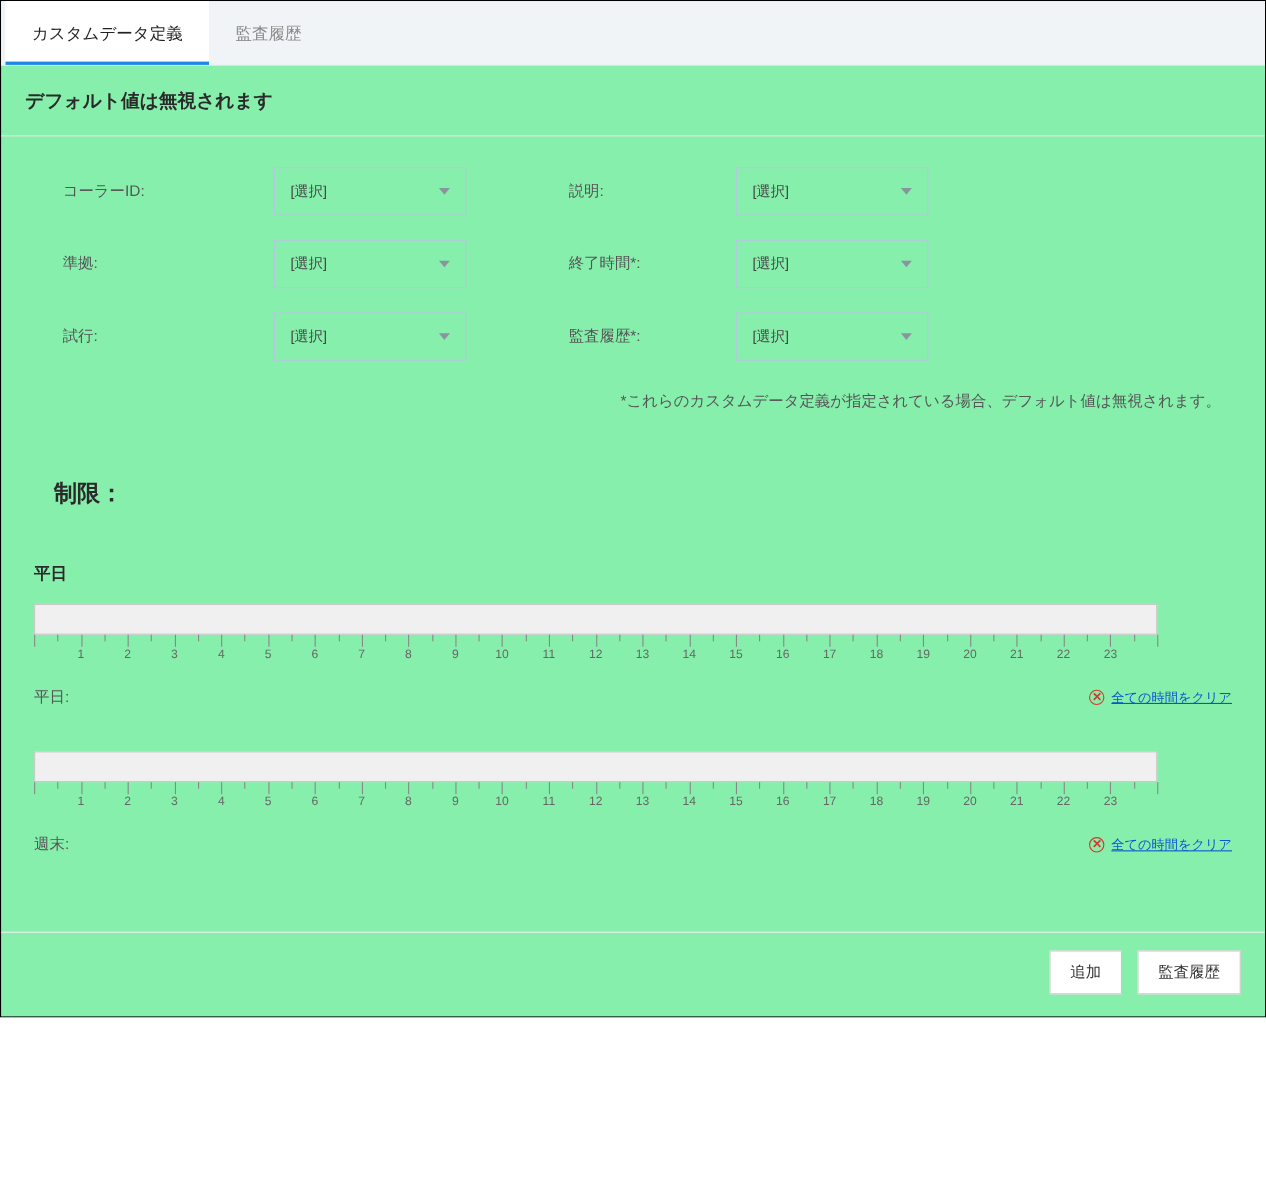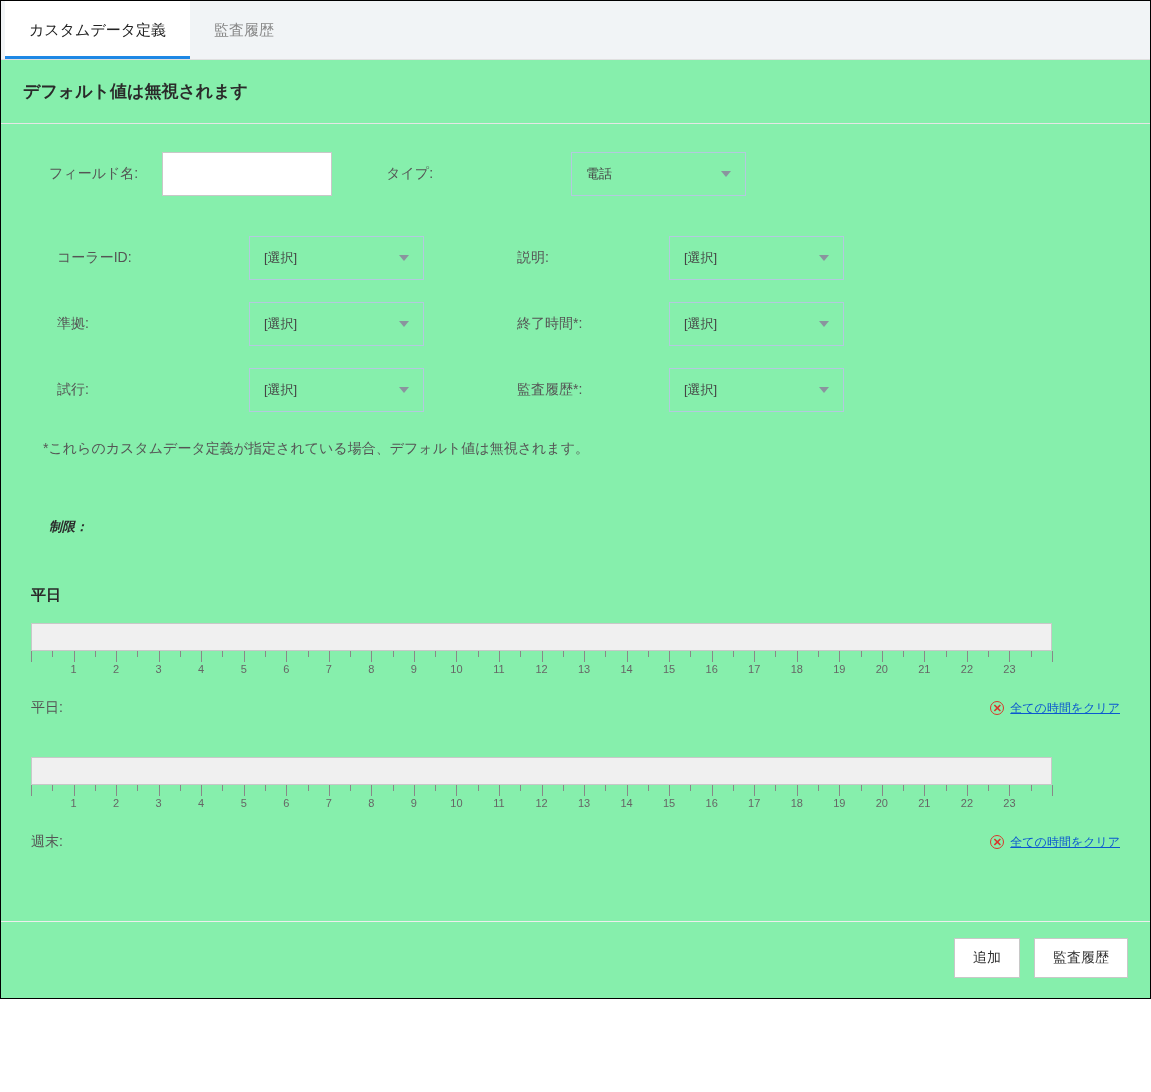--- a/index.html
+++ b/index.html
@@ -60,22 +60,22 @@
       border-top: 6px solid #8a949e;
     }
     .grid {
       display: grid;
       grid-template-columns: 200px 180px 80px 160px 180px;
       row-gap: 22px;
       align-items: center;
       margin-bottom: 28px;
     }
     .grid .field-label { padding-left: 8px; }
-    .note { color: #555; font-size: 14px; margin-left: -6px; margin-bottom: 60px; }
-    .section-label { font-weight: 600; font-size: 13px; color: #2a2a2a; margin-bottom: 40px; font-style: italic; }
+    .note { color: #555; font-size: 14px; margin-left: -6px; margin-bottom: 60px; text-align: right; }
+    .section-label { font-weight: 600; font-size: 21px; color: #2a2a2a; margin-bottom: 40px; }
     .restriction-block { padding: 0 30px 30px 30px; }
     .time-section { margin-bottom: 40px; }
     .time-heading { font-weight: 700; font-size: 15px; color: #2a2a2a; margin-bottom: 18px; }
     .time-bar {
       height: 28px;
       background: #f0f0f0;
       border: 1px solid #c8c8c8;
       position: relative;
       width: 1021px;
     }
@@ -111,30 +111,20 @@
 
   <div class="tabs">
     <div class="tab active">カスタムデータ定義</div>
     <div class="tab">監査履歴</div>
   </div>
 
   <div class="page-title">デフォルト値は無視されます</div>
 
   <div class="form-area">
 
-    <div class="top-row">
-      <span class="field-label">フィールド名:</span>
-      <input class="text-input" type="text" value="" style="">
-      <span class="field-label type-label-wrap">タイプ:</span>
-      <div style="width:90px"></div>
-      <div class="select-box">
-        <span>電話</span>
-        <span class="chev"></span>
-      </div>
-    </div>
 
     <div class="grid">
       <span class="field-label">コーラーID:</span>
       <div class="select-box">
         <span>[選択]</span>
         <span class="chev"></span>
       </div>
       <span></span>
       <span class="field-label">説明:</span>
       <div class="select-box">

